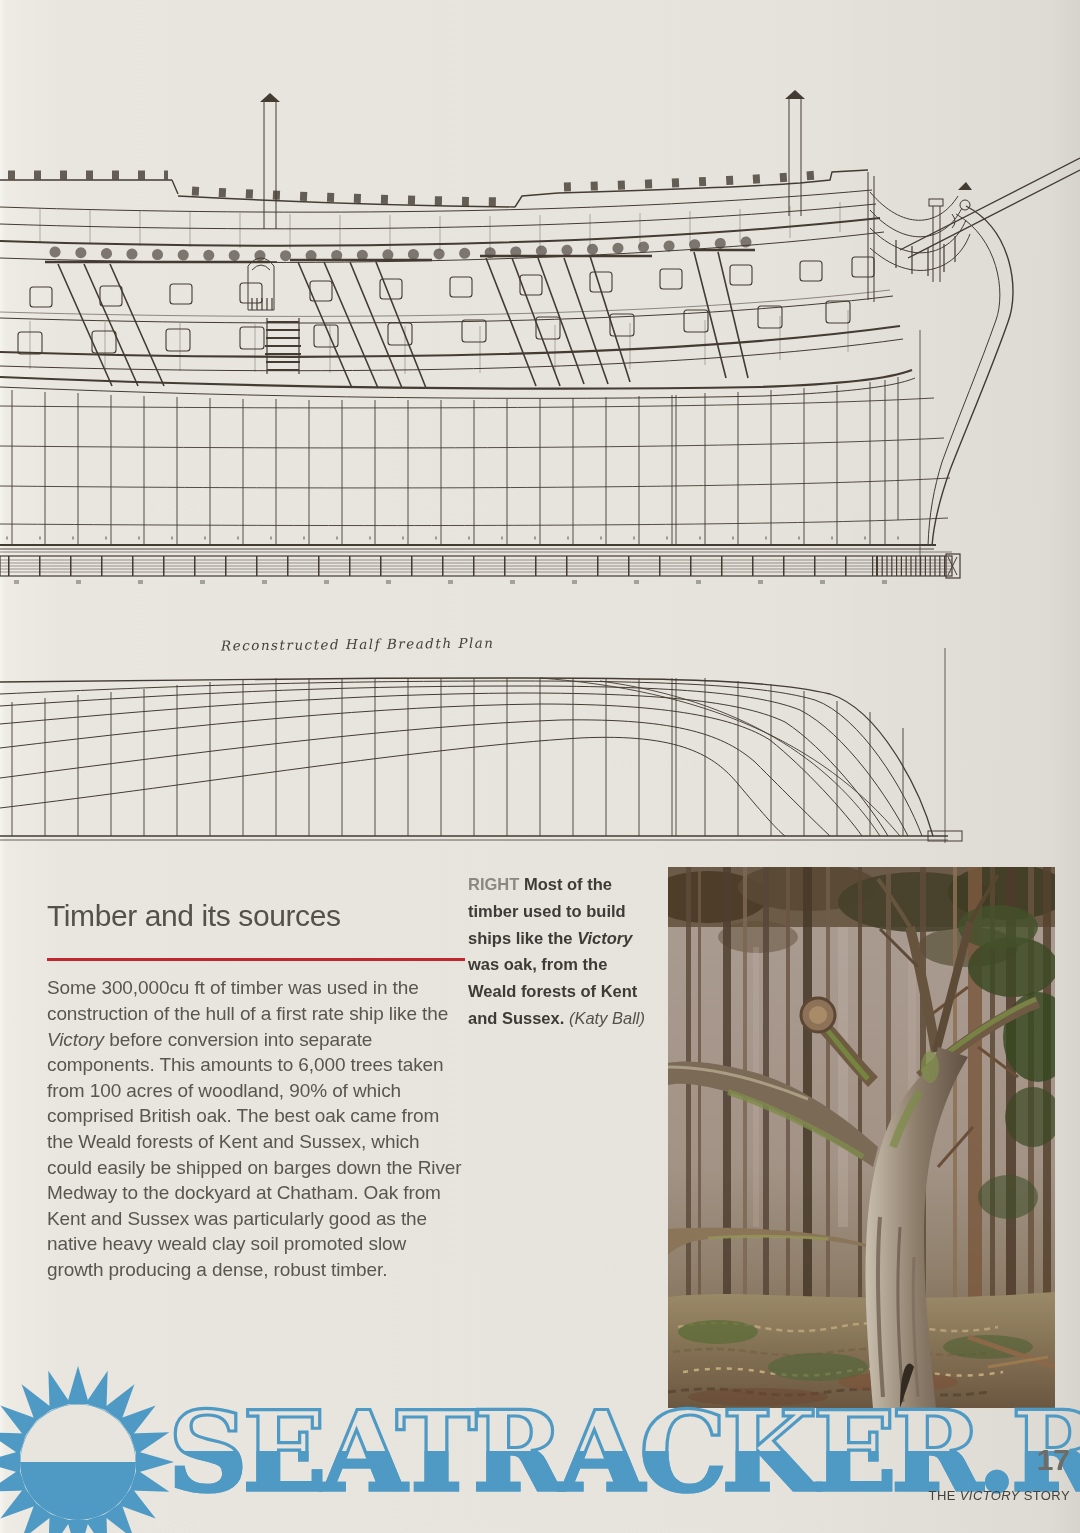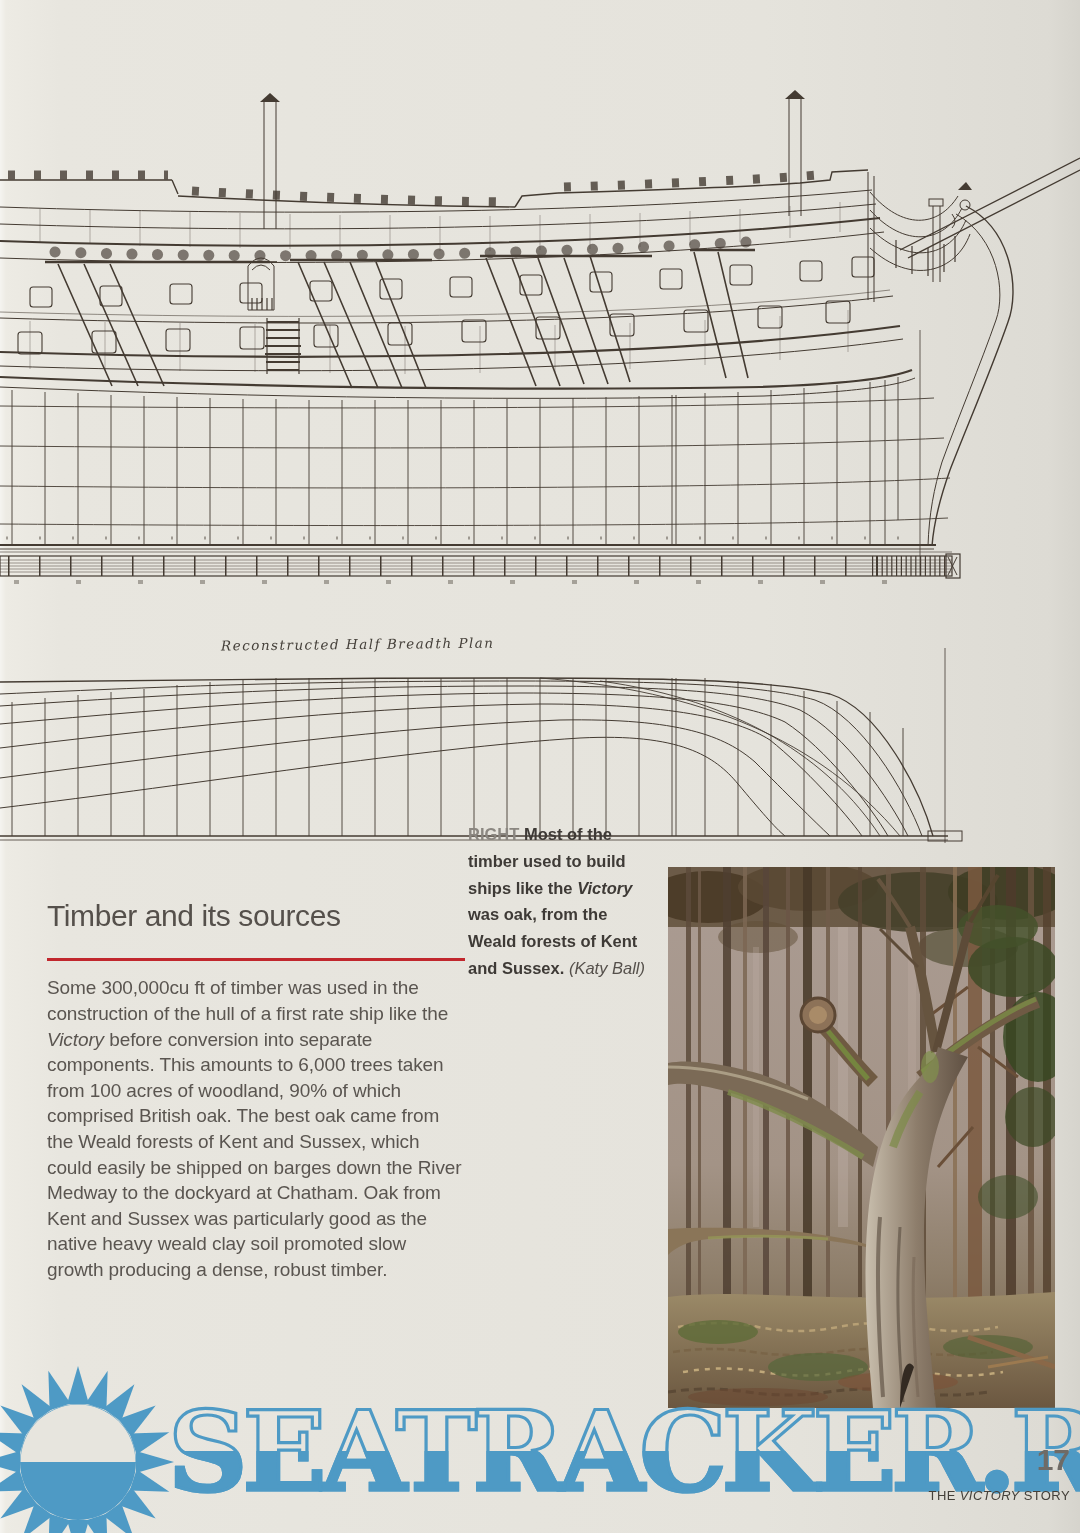--- a/index.html
+++ b/index.html
@@ -11,21 +11,21 @@
   .hb-label{position:absolute;left:221px;top:636px;z-index:2;
     font-family:"DejaVu Serif",serif;font-style:italic;font-size:13.5px;color:#45403a;
     letter-spacing:1.5px;transform:rotate(-0.6deg);white-space:nowrap;}
   
   .leftcol{position:absolute;left:47px;top:872px;width:420px;z-index:8;}
   .bodytext{font-size:19px;line-height:25.6px;color:#5a5550;letter-spacing:-0.1px;}
   .bodytext .it{font-style:italic;}
   .section-head{margin-top:27px;font-size:30px;font-weight:normal;color:#55504b;letter-spacing:-0.4px;line-height:34px;}
   .head-rule{width:418px;height:3.5px;background:#c1272d;margin:8px 0 14px 0;}
   
-  .caption{position:absolute;left:468px;top:821px;width:182px;z-index:8;
+  .caption{position:absolute;left:468px;top:871px;width:182px;z-index:8;
     font-size:16.5px;font-weight:bold;line-height:26.8px;color:#3e3a36;}
   .caption .cap-label{color:#8b8781;}
   .caption .it{font-style:italic;}
   .caption .credit{font-weight:normal;font-style:italic;color:#55504b;}
   
   .photo{position:absolute;left:668px;top:867px;width:387px;height:541px;z-index:2;overflow:hidden;}
   
   .footer{position:absolute;right:22px;top:1444px;text-align:right;z-index:9;}
   .page-num{font-size:30px;font-weight:bold;color:#6f6b66;line-height:32px;}
   .footer-line{margin-top:12px;font-size:13px;color:#44403a;letter-spacing:0.4px;}

